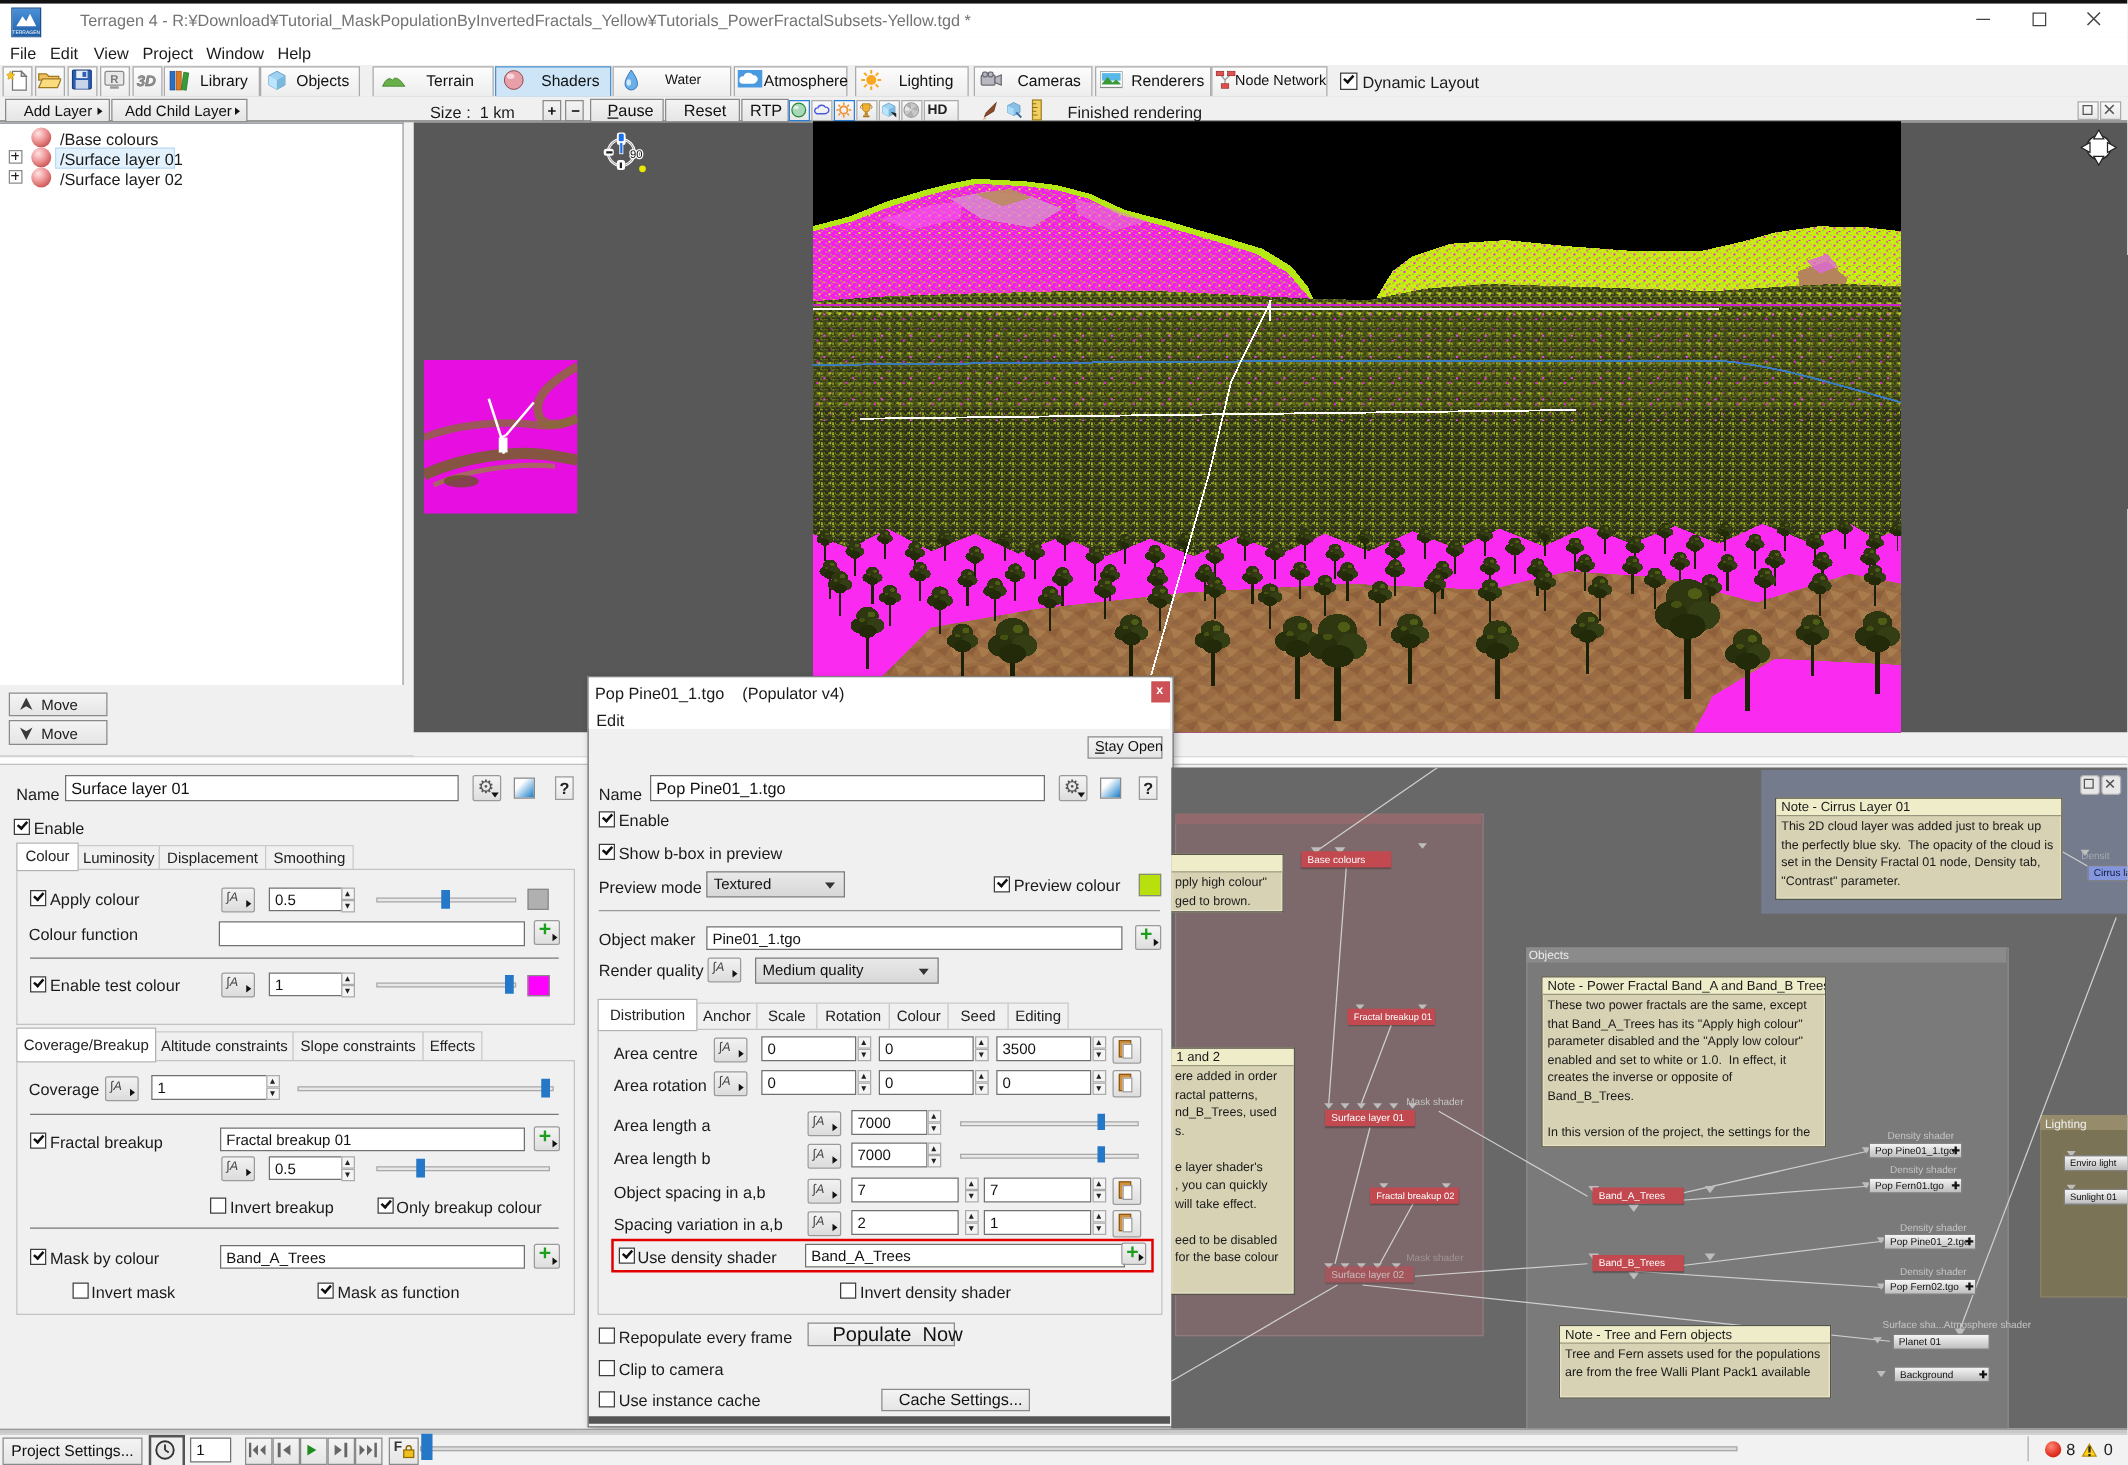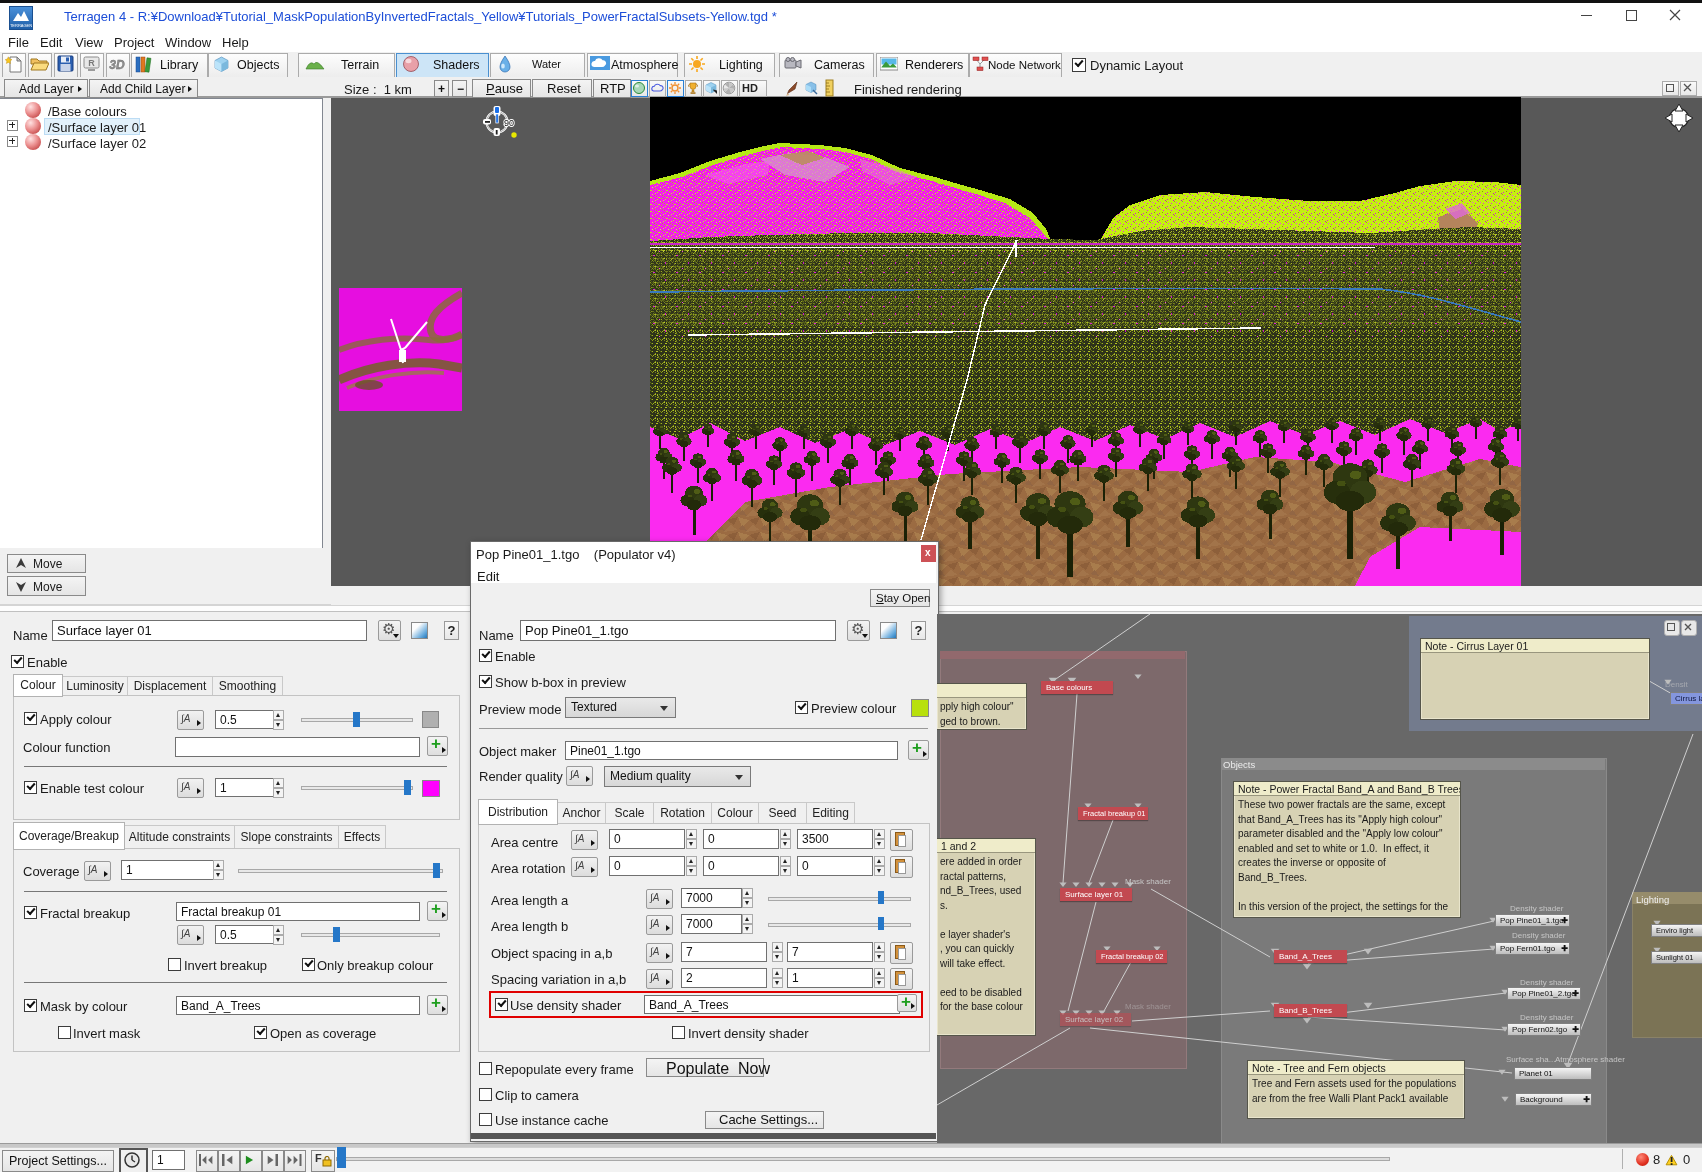--- a/index.html
+++ b/index.html
@@ -49,21 +49,21 @@
 </style></head>
 <body>
 
 <div class="abs" style="left:0;top:0;width:1702px;height:3px;background:#111"></div>
 <div class="abs" style="left:0;top:3px;width:1702px;height:27px;background:#fff"></div>
 <div class="abs" style="left:9px;top:6px;width:22px;height:22px;background:linear-gradient(#4a90d9,#1f5fa8);border:1px solid #1a4f90"></div>
 <svg class="abs" style="left:9px;top:6px" width="24" height="24">
     <polygon points="4,15 9,7 12,11 15,5 20,15" fill="#fff"></polygon>
     <text x="12" y="21" font-size="4" fill="#fff" text-anchor="middle" font-family="Liberation Sans">TERRAGEN</text>
   </svg>
-<div class="abs t13" style="left:64px;top:9px;color:#1d4ed8">Terragen 4 - R:¥Download¥Tutorial_MaskPopulationByInvertedFractals_Yellow¥Tutorials_PowerFractalSubsets-Yellow.tgd *</div>
+<div class="abs t13" style="left:64px;top:9px;color:#737373">Terragen 4 - R:¥Download¥Tutorial_MaskPopulationByInvertedFractals_Yellow¥Tutorials_PowerFractalSubsets-Yellow.tgd *</div>
 <div class="abs" style="left:1581px;top:15px;width:11px;height:1px;background:#444"></div>
 <div class="abs" style="left:1626px;top:10px;width:9px;height:9px;border:1px solid #444"></div>
 <svg class="abs" style="left:1669px;top:9px" width="12" height="12">
     <path d="M1,1 L11,11 M11,1 L1,11" stroke="#444" stroke-width="1.2"></path>
   </svg>
 
 <div class="abs" style="left:0;top:30px;width:1702px;height:22px;background:#fff"></div>
 <div class="abs t13" style="left:8px;top:35px">File</div>
 <div class="abs t13" style="left:40px;top:35px">Edit</div>
 <div class="abs t13" style="left:75px;top:35px">View</div>
@@ -378,21 +378,21 @@
 <div class="cb on" style="left:302px;top:958px"></div>
 <div class="abs t13" style="left:317px;top:958px">Only breakup colour</div>
 <div class="sep" style="left:24px;top:982px;width:423px;background:#777"></div>
 <div class="cb on" style="left:24px;top:999px"></div>
 <div class="abs t13" style="left:40px;top:999px">Mask by colour</div>
 <div class="field" style="left:176px;top:996px;width:238px;height:15px">Band_A_Trees</div>
 <div class="plusb" style="left:427px;top:995px"></div>
 <div class="cb" style="left:58px;top:1026px"></div>
 <div class="abs t13" style="left:73px;top:1026px">Invert mask</div>
 <div class="cb on" style="left:254px;top:1026px"></div>
-<div class="abs t13" style="left:270px;top:1026px">Open as coverage</div>
+<div class="abs t13" style="left:270px;top:1026px">Mask as function</div>
 
 <div class="abs" style="left:331px;top:98px;width:1371px;height:488px;background:#585858"></div>
 <div class="abs" style="left:331px;top:586px;width:1371px;height:19px;background:#f0f0f0"></div>
 
 <svg class="abs" style="left:650px;top:97px" width="871" height="489" shape-rendering="crispEdges">
 <defs>
 <pattern id="spkF" width="8" height="8" patternUnits="userSpaceOnUse">
         <rect width="8" height="8" fill="#32361a"></rect>
         <rect x="1" y="0" width="1" height="1" fill="#6a7a16"></rect>
         <rect x="4" y="3" width="1" height="1" fill="#9aaa1e"></rect>
@@ -851,20 +851,21 @@
   <div class="note" style="left:0px;top:69px;width:89px;height:45px;border-left:none">
       <div class="nt"></div>
       <div class="nb" style="padding:2px 3px">pply high colour"<br>ged to brown.</div>
     </div>
   <div class="note" style="left:0px;top:224px;width:98px;height:196px;border-left:none">
       <div class="nt">1 and 2</div>
       <div class="nb" style="padding:2px 3px">ere added in order<br>ractal patterns,<br>nd_B_Trees, used<br>s.<br><br>e layer shader's<br>, you can quickly<br>will take effect.<br><br>eed to be disabled<br>for the base colour</div>
     </div>
   <div class="note" style="left:483px;top:24px;width:228px;height:80px">
       <div class="nt">Note - Cirrus Layer 01</div>
+      <div class="nb" style="padding:2px 4px">This 2D cloud layer was added just to break up<br>the perfectly blue sky.&nbsp; The opacity of the cloud is<br>set in the Density Fractal 01 node, Density tab,<br>"Contrast" parameter.</div>
     </div>
   <div class="note" style="left:296px;top:167px;width:226px;height:135px">
       <div class="nt">Note - Power Fractal Band_A and Band_B Trees</div>
       <div class="nb" style="padding:2px 4px">These two power fractals are the same, except<br>that Band_A_Trees has its "Apply high colour"<br>parameter disabled and the "Apply low colour"<br>enabled and set to white or 1.0.&nbsp; In effect, it<br>creates the inverse or opposite of<br>Band_B_Trees.<br><br>In this version of the project, the settings for the</div>
     </div>
   <div class="note" style="left:310px;top:446px;width:216px;height:57px">
       <div class="nt">Note - Tree and Fern objects</div>
       <div class="nb" style="padding:2px 4px">Tree and Fern assets used for the populations<br>are from the free Walli Plant Pack1 available</div>
     </div>
   <div class="rnode" style="left:104px;top:67px;width:67px">Base colours</div>

